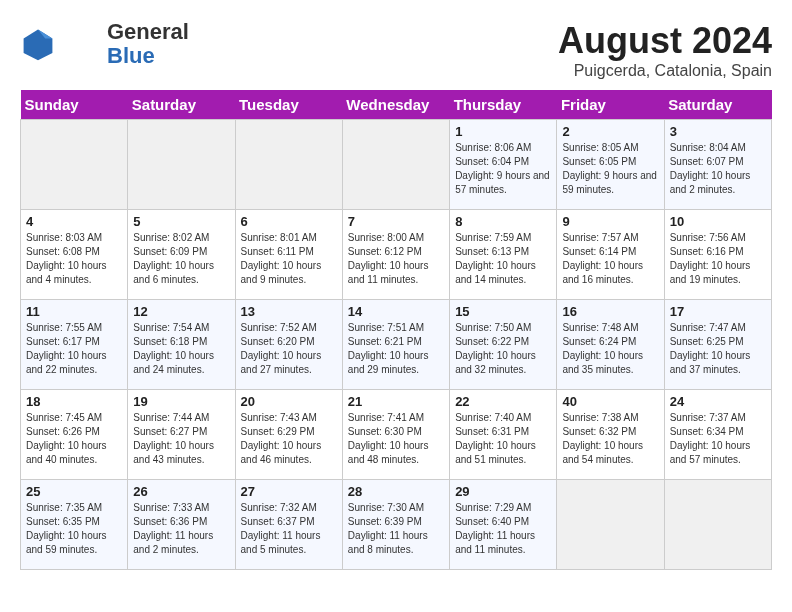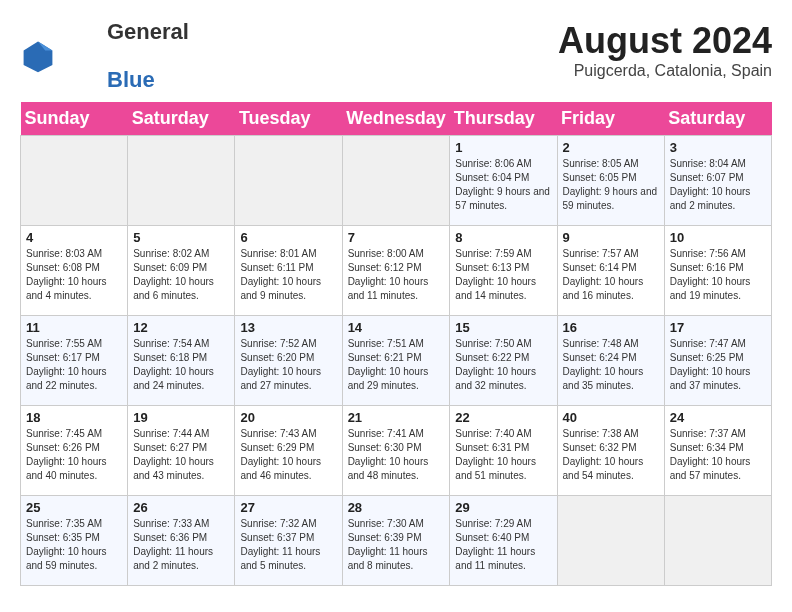--- a/index.html
+++ b/index.html
@@ -23,21 +23,21 @@
     }
     .logo-text {
       display: flex;
       flex-direction: column;
       font-size: 22px;
       font-weight: bold;
       color: #333;
       line-height: 1.1;
     }
     .logo-text .general { color: #333; }
-    .logo-text .blue { color: #2a6bb5; margin-top: 24px; }
+    .logo-text .blue { color: #2a6bb5; }
     .logo-icon {
       width: 36px;
       height: 36px;
       margin-right: 4px;
     }
     .title-block {
       text-align: right;
     }
     .title-block h1 {
       font-size: 36px;
@@ -48,25 +48,25 @@
       font-size: 16px;
       font-weight: normal;
       color: #444;
     }
     table {
       width: 100%;
       border-collapse: collapse;
       font-size: 11px;
     }
     thead tr th {
-      background-color: #ec4899;
+      background-color: #a21caf;
       color: #fff;
       padding: 6px 4px;
       text-align: left;
-      font-size: 18px;
+      font-size: 15px;
       font-weight: bold;
     }
     tbody tr td {
       border: 1px solid #ccc;
       vertical-align: top;
       padding: 4px 5px;
       width: 14.28%;
       min-height: 80px;
       height: 90px;
     }

